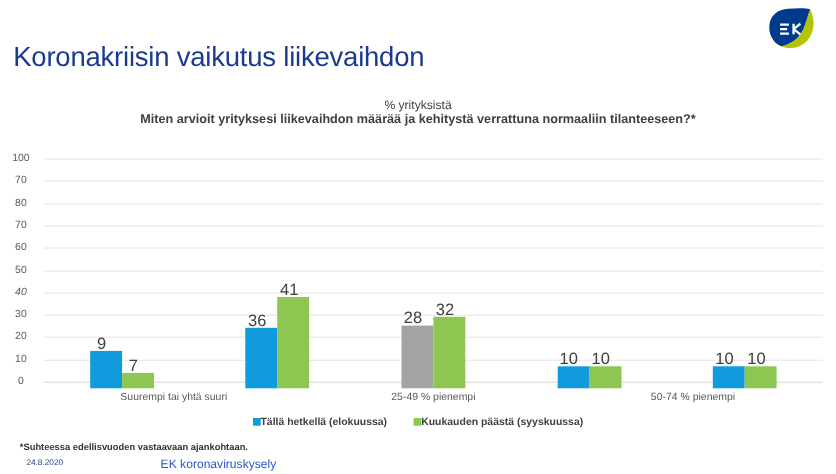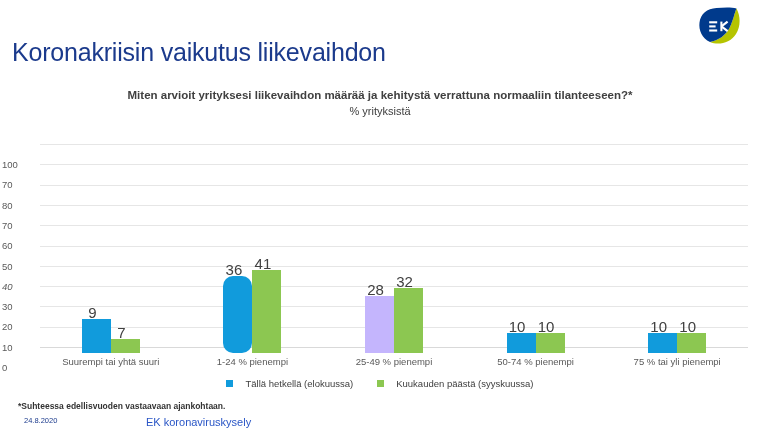--- a/index.html
+++ b/index.html
@@ -73,25 +73,24 @@
     position: absolute;
     left: 0;
     top: 0;
     width: 36px;
     height: 209px;
   }
   .y-tick {
     position: absolute;
     right: 0;
     width: 34px;
-    text-align: left;
+    text-align: center;
     font-size: 9.5px;
     color: #595959;
     transform: translateY(-50%);
-    margin-top: 20px;
   }
   #grid {
     position: absolute;
     left: 40px;
     top: 0;
     right: 12px;
     height: 209px;
   }
   .gridline {
     position: absolute;
@@ -164,21 +163,22 @@
     left: 0;
     top: 378px;
     width: 760px;
     display: flex;
     justify-content: center;
     gap: 24px;
   }
   .legend-item {
     display: flex;
     align-items: center;
-    gap: 12px;
+    gap: 0;
+    font-weight: bold;
   }
   .legend-swatch {
     width: 7px;
     height: 7px;
     display: block;
   }
   .legend-swatch.series-0 { background: #119bdc; }
   .legend-swatch.series-1 { background: #8cc751; }
   .legend-label {
     font-size: 9.5px;
@@ -233,22 +233,22 @@
         <path d="M13.2 24.5 H 21.2"></path>
         <path d="M25.4 15.6 V 25.2"></path>
         <path d="M25.4 20.4 L 31.6 15.6"></path>
         <path d="M25.4 20.4 L 31.6 25.2"></path>
       </g>
     </svg>
   </div>
 </div>
 
 <div id="chart-title-block">
+  <div id="chart-subtitle">% yrityksistä</div>
   <div id="chart-title">Miten arvioit yrityksesi liikevaihdon määrää ja kehitystä verrattuna normaaliin tilanteeseen?*</div>
-  <div id="chart-subtitle">% yrityksistä</div>
 </div>
 
 <div id="plot-wrap">
   <div id="y-axis">
       <div class="y-tick" style="top: 0px;">100</div>
       <div class="y-tick" style="top: 20.3px;">70</div>
       <div class="y-tick" style="top: 40.6px;">80</div>
       <div class="y-tick" style="top: 60.9px;">70</div>
       <div class="y-tick" style="top: 81.2px;">60</div>
       <div class="y-tick" style="top: 101.5px;">50</div>
@@ -279,33 +279,33 @@
           </div>
         </div>
         <div class="bar-slot" style="width: 29px;">
           <div class="bar series-1" style="height: 14.21px; background: rgb(140, 199, 81);">
             <span class="bar-value">7</span>
           </div>
         </div>
       </div>
       <div class="bar-group">
         <div class="bar-slot" style="width: 29px;">
-          <div class="bar series-0" style="height: 77px; background: rgb(17, 155, 220); border-radius: 10px;">
+          <div class="bar series-0" style="height: 55px; background: rgb(17, 155, 220);">
             <span class="bar-value">36</span>
           </div>
         </div>
         <div class="bar-slot" style="width: 29px;">
           <div class="bar series-1" style="height: 83.23px; background: rgb(140, 199, 81);">
             <span class="bar-value">41</span>
           </div>
         </div>
       </div>
       <div class="bar-group">
         <div class="bar-slot" style="width: 29px;">
-          <div class="bar series-0" style="height: 56.84px; background: #c4b5fd;">
+          <div class="bar series-0" style="height: 56.84px; background: #a3a3a3;">
             <span class="bar-value">28</span>
           </div>
         </div>
         <div class="bar-slot" style="width: 29px;">
           <div class="bar series-1" style="height: 64.96px; background: rgb(140, 199, 81);">
             <span class="bar-value">32</span>
           </div>
         </div>
       </div>
       <div class="bar-group">
@@ -328,24 +328,22 @@
         </div>
         <div class="bar-slot" style="width: 29px;">
           <div class="bar series-1" style="height: 20.3px; background: rgb(140, 199, 81);">
             <span class="bar-value">10</span>
           </div>
         </div>
       </div>
     </div>
   <div id="x-labels">
       <div class="x-label">Suurempi tai yhtä suuri</div>
-      <div class="x-label">1-24 % pienempi</div>
       <div class="x-label">25-49 % pienempi</div>
       <div class="x-label">50-74 % pienempi</div>
-      <div class="x-label">75 % tai yli pienempi</div>
     </div>
 </div>
 
 <div id="legend">
     <div class="legend-item">
       <span class="legend-swatch series-0" style="background: rgb(17, 155, 220);"></span>
       <span class="legend-label">Tällä hetkellä (elokuussa)</span>
     </div>
     <div class="legend-item">
       <span class="legend-swatch series-1" style="background: rgb(140, 199, 81);"></span>

